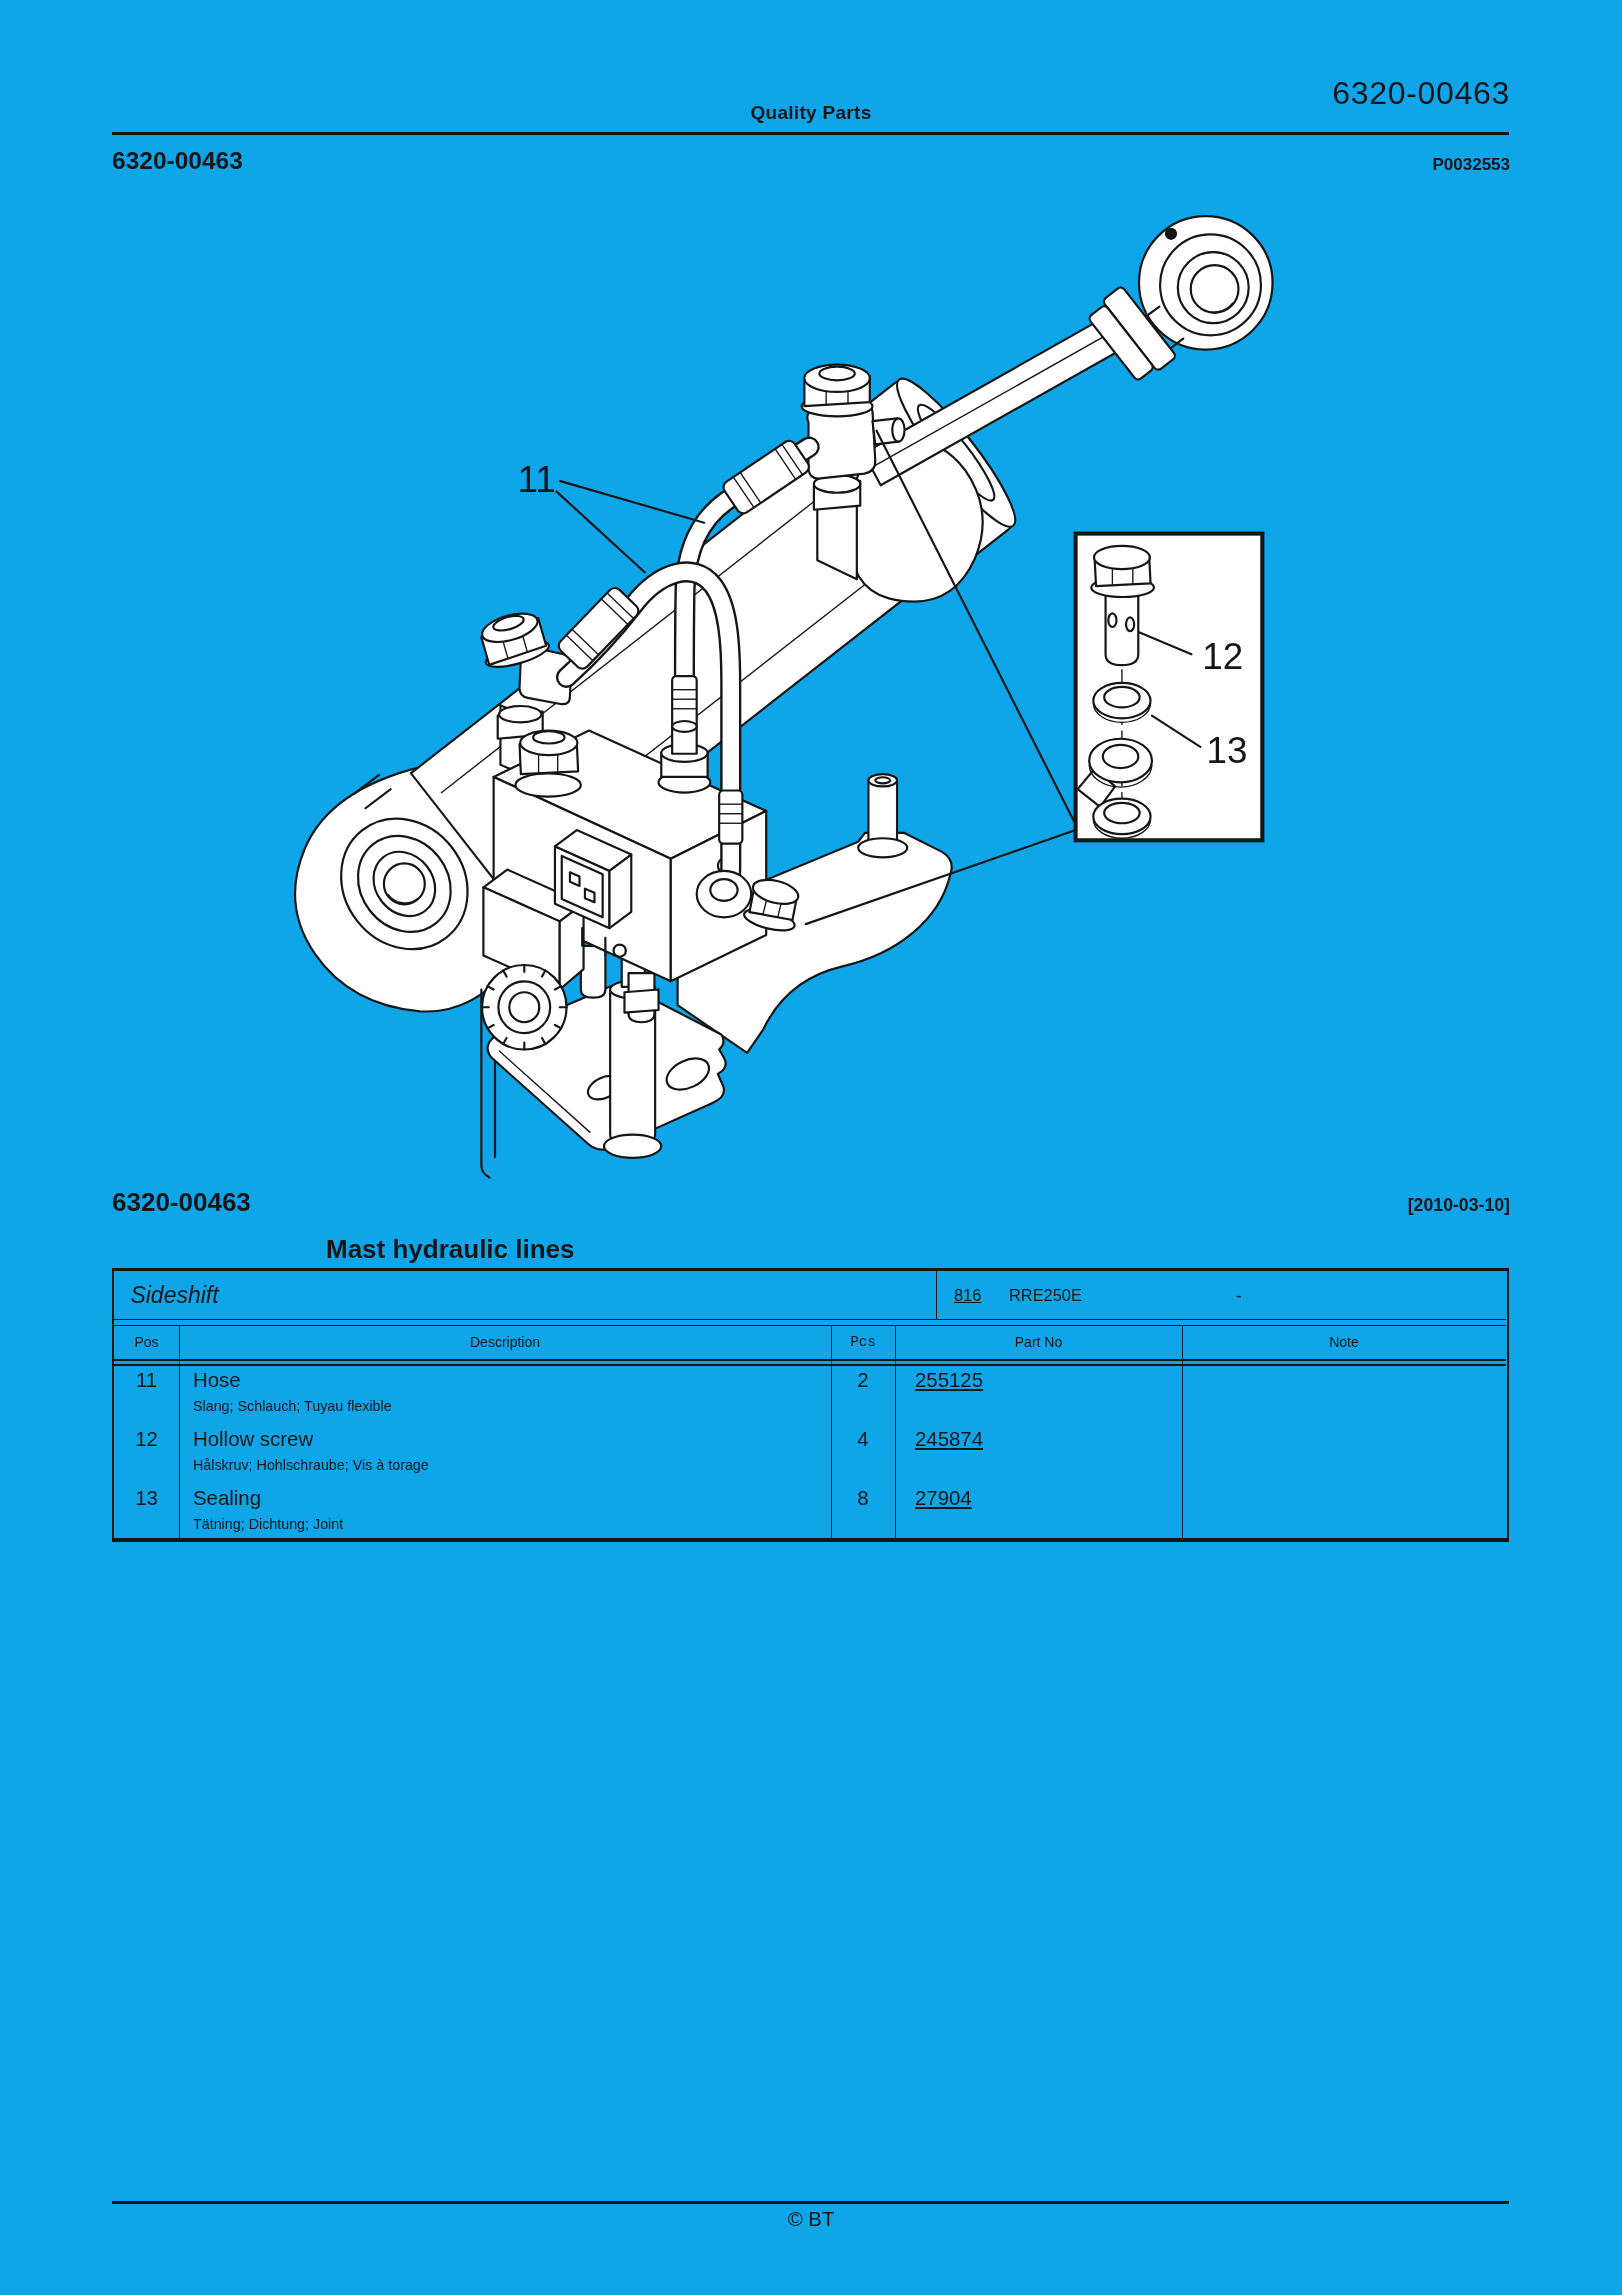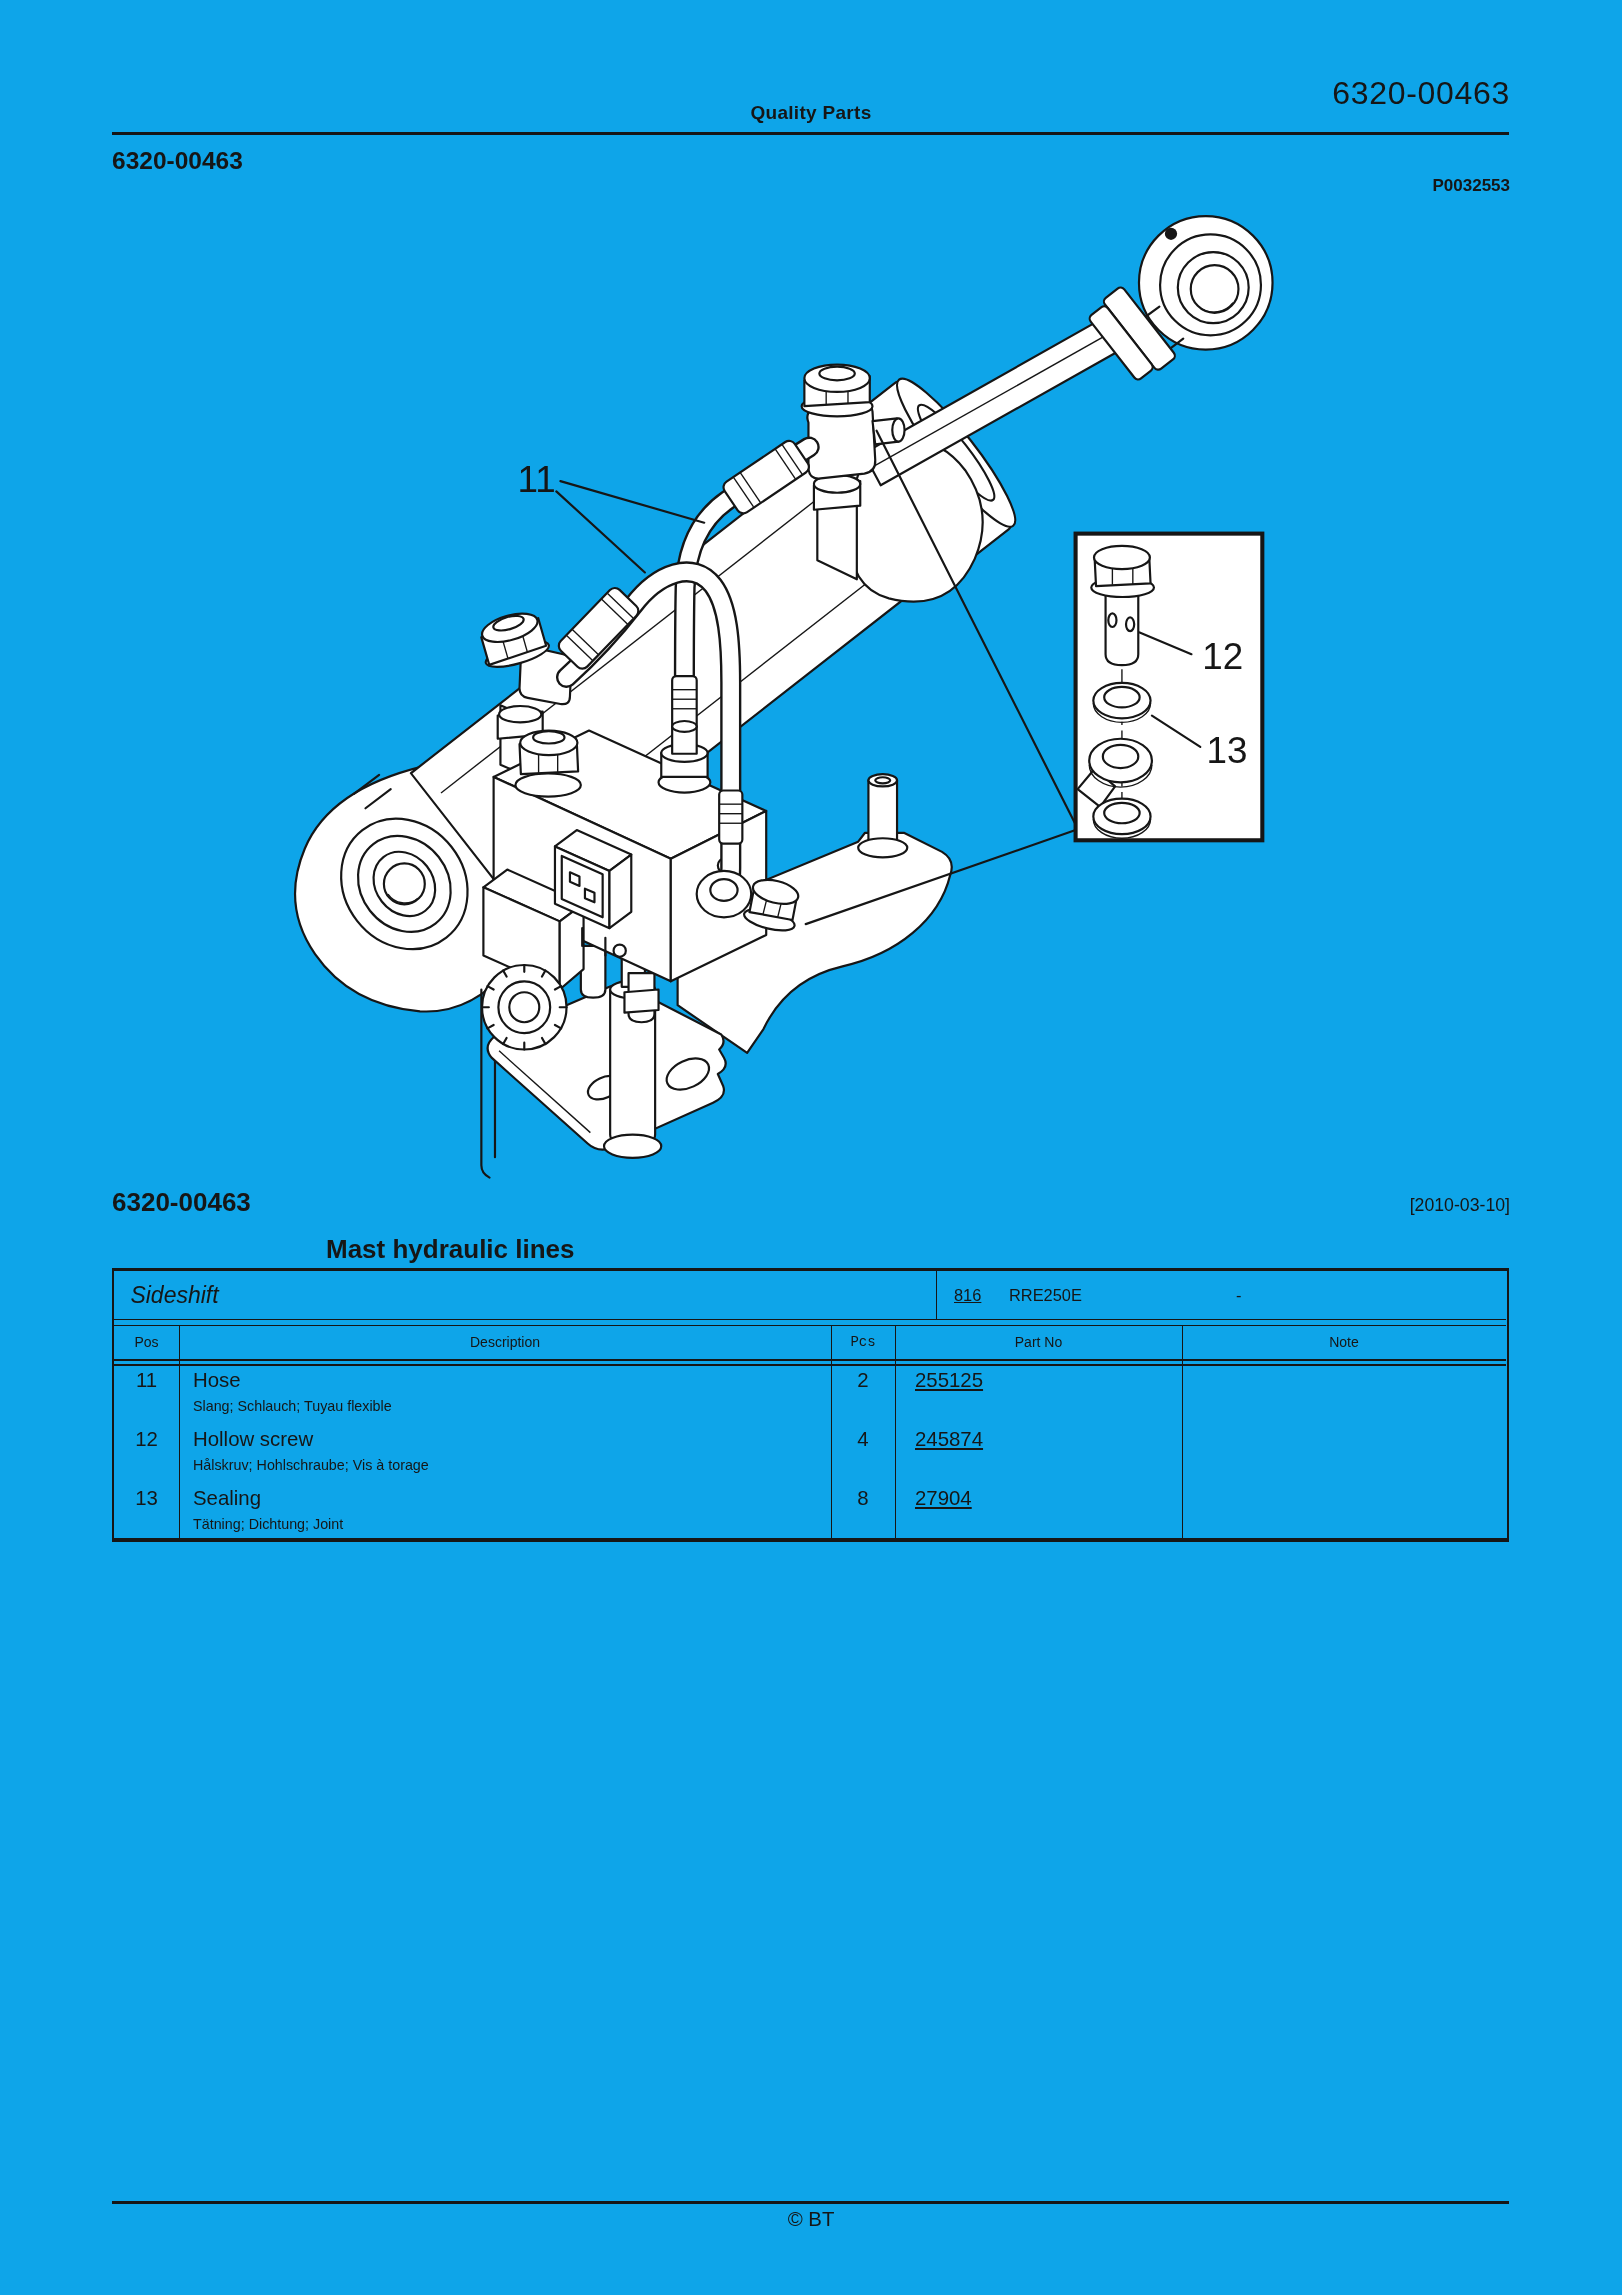--- a/index.html
+++ b/index.html
@@ -7,25 +7,25 @@
     position:relative;width:1622px;height:2295px;background:#0ea5e9;
     font-family:"Liberation Sans","DejaVu Sans",sans-serif;color:#161616;
     overflow:hidden;
   }
   .abs{position:absolute;}
   .rule{position:absolute;background:#161616;}
   
   .hdr-center{left:0;right:0;top:102px;text-align:center;font-size:19px;font-weight:bold;letter-spacing:0.3px;}
   .hdr-right{right:112px;top:75px;font-size:32px;font-weight:400;letter-spacing:0.7px;}
   .hdr-left-num{left:112px;top:147px;font-size:24.5px;font-weight:bold;}
-  .hdr-photo{right:112px;top:155px;font-size:17px;font-weight:bold;margin-top:21px;}
+  .hdr-photo{right:112px;top:155px;font-size:17px;font-weight:bold;}
   
   .sec-num{left:112px;top:1187px;font-size:26px;font-weight:bold;}
   .sec-title{left:326px;top:1187px;font-size:26px;font-weight:bold;margin-top:47px;}
-  .sec-date{right:112px;top:1195px;font-size:17.7px;font-weight:normal;padding-left:8px;}
+  .sec-date{right:112px;top:1195px;font-size:17.7px;font-weight:bold;padding-left:8px;}
   .sec-sub{left:326px;top:1226px;font-size:20px;}
   
   .ptable{left:112px;top:1268px;width:1397px;height:274px;border:2.7px solid #161616;border-top-width:3.4px;border-bottom-width:4.1px;box-sizing:border-box;}
   .ptable .in{position:absolute;}
   .t-line{position:absolute;background:#161616;}
   .sideshift{left:16.4px;top:0;height:48px;line-height:48px;font-size:23px;font-style:italic;}
   .m-code{left:840px;top:0;height:48px;line-height:48px;font-size:16.4px;text-decoration:underline;}
   .m-type{left:895px;top:0;height:48px;line-height:48px;font-size:16.4px;}
   .m-serial{left:1122px;top:0;height:48px;line-height:48px;font-size:16.4px;}
   .th{position:absolute;top:55px;height:33px;line-height:33px;font-size:14px;text-align:center;}

